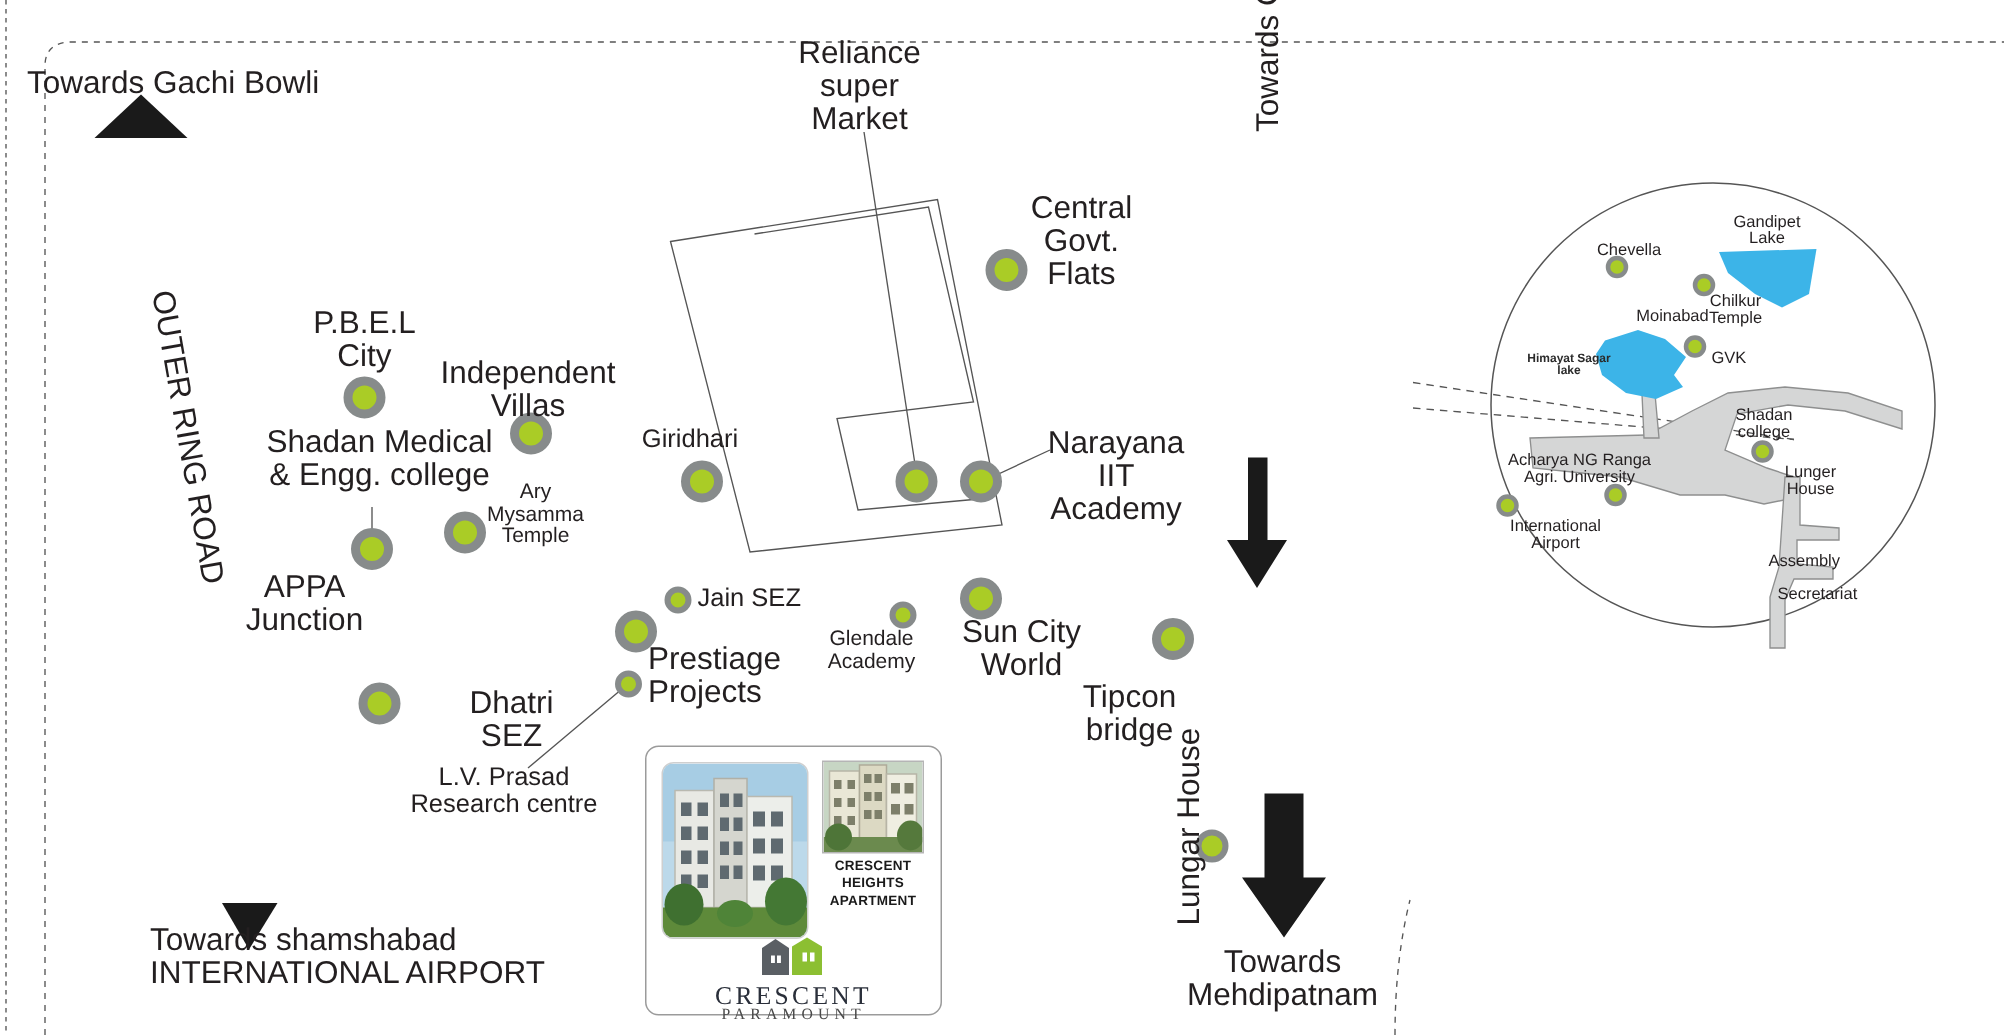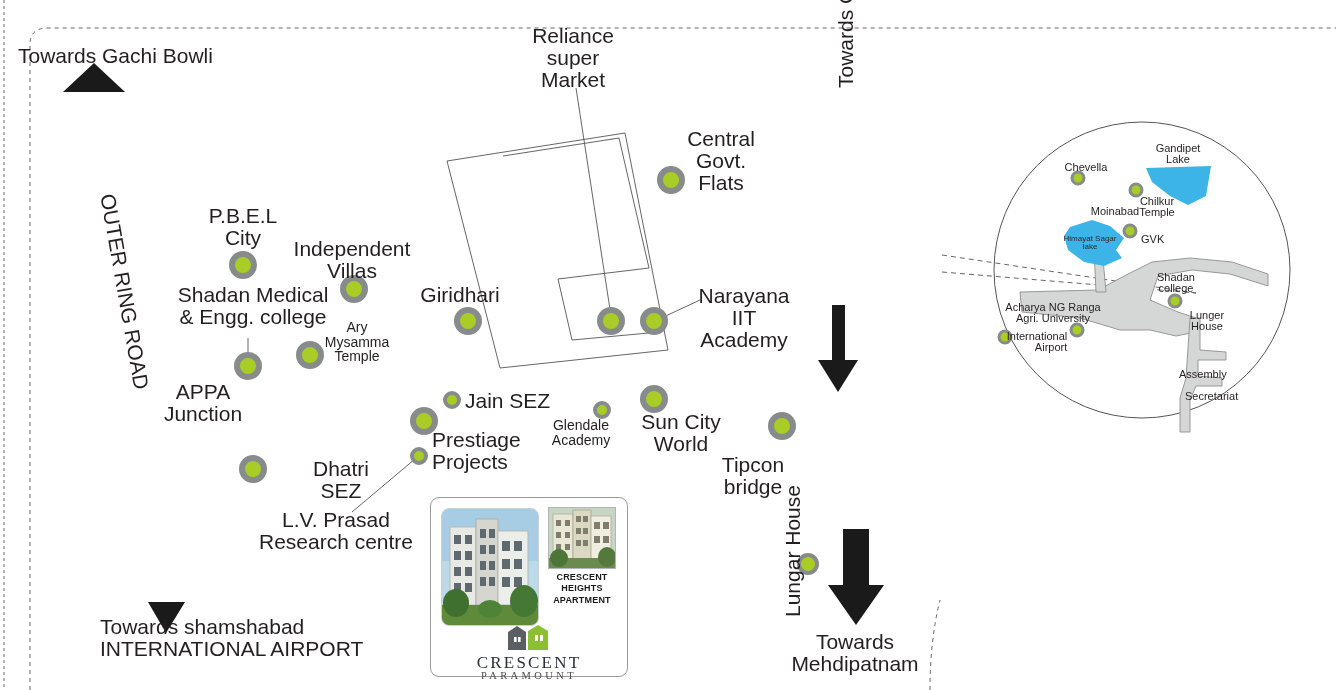--- a/index.html
+++ b/index.html
@@ -3,21 +3,21 @@
 <meta charset="utf-8">
 <style>
   html,body{margin:0;padding:0;background:#fff;}
   body{width:1336px;height:690px;font-family:"Liberation Sans",sans-serif;color:#231f20;overflow:hidden;}
   #stage{position:relative;width:1336px;height:688px;background:#fff;}
   svg.layer{position:absolute;left:0;top:0;width:1336px;height:690px;}
   .lbl{position:absolute;white-space:pre;line-height:1.04;color:#231f20;font-family:"Liberation Sans",sans-serif;}
   .ctr{text-align:center;transform:translateX(-50%);}
   .lft{text-align:left;}
   .big{font-size:21px;}
-  .med{font-size:21px;}
+  .med{font-size:17px;}
   .sm{font-size:14px;}
   .xs{font-size:11px;}
   .xxs{font-size:8px;}
   
   #card{position:absolute;left:430px;top:497px;width:196px;height:178px;border:1px solid #9b9b9b;border-radius:9px;background:#fff;}
   #cardPhotoBig{position:absolute;left:10px;top:10px;width:96px;height:116px;border-radius:8px;overflow:hidden;border:1px solid #cfcfcf;}
   #cardPhotoSm{position:absolute;left:117px;top:9px;width:66px;height:60px;overflow:hidden;border:1px solid #b5b5b5;}
   #cardSmCap{position:absolute;left:114px;top:74px;width:74px;text-align:center;font-size:9px;font-weight:bold;line-height:1.25;letter-spacing:.2px;color:#1a1a1a;}
   #logoWrap{position:absolute;left:0;top:126px;width:196px;text-align:center;}
   #logoMark{display:inline-block;position:relative;width:50px;height:26px;}
@@ -271,26 +271,26 @@
     </div>
   </div>
 
   <div class="lbl xs ctr" style="left:1086px;top:162px;">Chevella</div>
   <div class="lbl xs ctr" style="left:1178px;top:143px;">Gandipet
 Lake</div>
   <div class="lbl xs ctr" style="left:1157px;top:196px;">Chilkur
 Temple</div>
   <div class="lbl xs ctr" style="left:1115px;top:206px;">Moinabad</div>
   <div class="lbl xs lft" style="left:1141px;top:234px;">GVK</div>
-  <div class="lbl xxs ctr" style="left:1090px;top:235px;color:#2b2b2b;">Himayat Sagar
+  <div class="lbl xxs ctr" style="left:1046px;top:235px;color:#2b2b2b;font-weight:bold;">Himayat Sagar
 lake</div>
   <div class="lbl xs ctr" style="left:1176px;top:272px;">Shadan
 college</div>
   <div class="lbl xs ctr" style="left:1207px;top:310px;">Lunger
 House</div>
   <div class="lbl xs ctr" style="left:1053px;top:302px;">Acharya NG Ranga
 Agri. University</div>
-  <div class="lbl xs ctr" style="left:1037px;top:331px;text-align:right;">International
+  <div class="lbl xs ctr" style="left:1037px;top:346px;">International
 Airport</div>
   <div class="lbl xs lft" style="left:1179px;top:369px;">Assembly</div>
   <div class="lbl xs lft" style="left:1185px;top:391px;">Secretariat</div>
 
 </div>
 
 </body></html>

